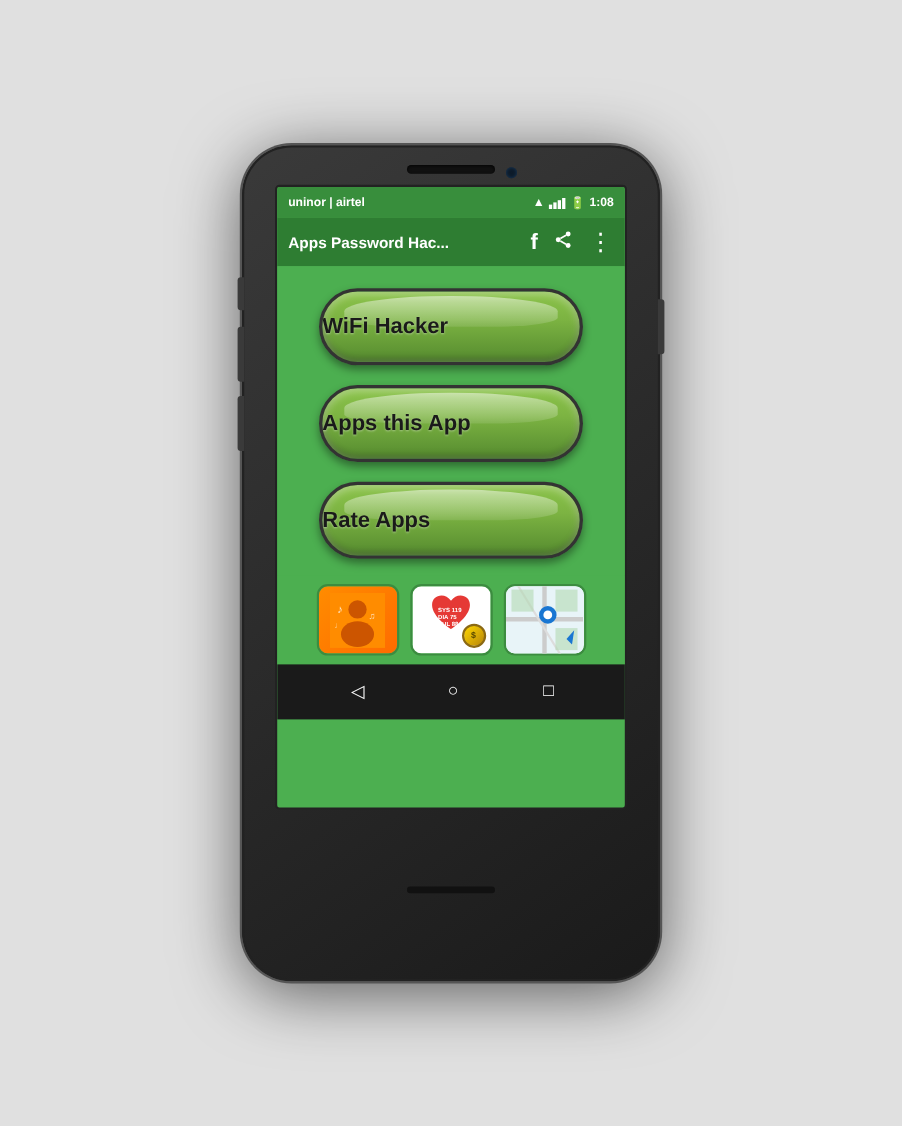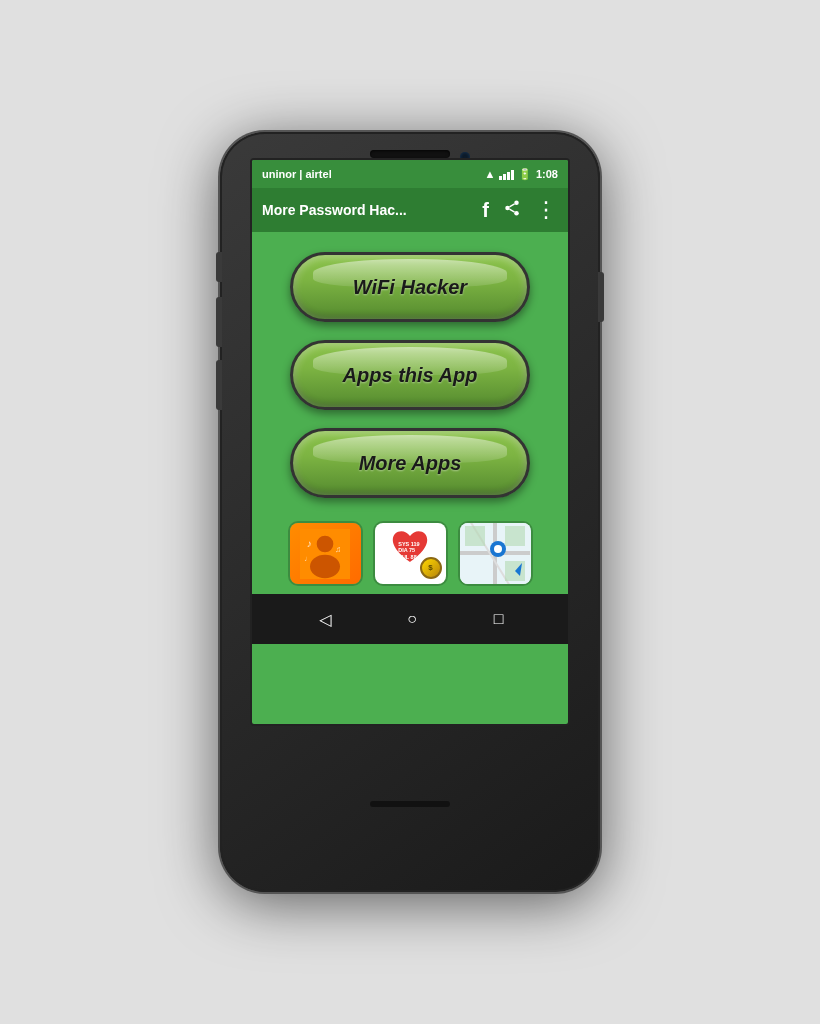--- a/index.html
+++ b/index.html
@@ -56,20 +56,21 @@
       transform: translateX(-50%);
       margin-left: 55px;
       box-shadow: inset 0 0 3px #1a3a5c;
     }
 
     
     .phone-screen {
       width: 320px;
       height: 568px;
       background: #4caf50;
+      margin-top: 10px;
       border-radius: 4px;
       overflow: hidden;
       position: relative;
       border: 2px solid #222;
     }
 
     
     .status-bar {
       width: 100%;
       height: 28px;
@@ -151,29 +152,28 @@
 
     
     .app-btn {
       width: 240px;
       height: 70px;
       background: linear-gradient(180deg, #8bc34a 0%, #7cb342 40%, #558b2f 100%);
       border-radius: 35px;
       border: 3px solid #333;
       display: flex;
       align-items: center;
-      justify-content: center;
+      justify-content: flex-start;
       cursor: pointer;
       box-shadow:
         inset 0 2px 8px rgba(255,255,255,0.4),
         inset 0 -3px 6px rgba(0,0,0,0.3),
         0 4px 8px rgba(0,0,0,0.4);
       position: relative;
       overflow: hidden;
-      font-style: italic;
     }
 
     .app-btn::before {
       content: '';
       position: absolute;
       top: 4px;
       left: 20px;
       right: 20px;
       height: 28px;
       background: linear-gradient(180deg, rgba(255,255,255,0.5), rgba(255,255,255,0.1));
@@ -353,21 +353,21 @@
               <span style="height:8px"></span>
               <span style="height:10px"></span>
             </div>
           </span>
           <span>🔋</span>
           <span>1:08</span>
         </div>
       </div>
 
       <div class="app-toolbar">
-        <span class="toolbar-title">More Password Hac...</span>
+        <span class="toolbar-title">Apps Password Hac...</span>
         <div class="toolbar-icons">
           <span class="toolbar-icon" style="font-weight:900; font-size:20px;">f</span>
           <span class="toolbar-icon">
             <svg width="18" height="18" viewBox="0 0 24 24" fill="white">
               <circle cx="18" cy="5" r="3"></circle>
                 <circle cx="6" cy="12" r="3"></circle>
                 <circle cx="18" cy="19" r="3"></circle>
               <line x1="8.59" y1="13.51" x2="15.42" y2="17.49" stroke="white" stroke-width="2"></line>
               <line x1="15.41" y1="6.51" x2="8.59" y2="10.49" stroke="white" stroke-width="2"></line>
             </svg>
@@ -380,21 +380,21 @@
 
         <div class="app-btn">
           <span class="app-btn-text">WiFi Hacker</span>
         </div>
 
         <div class="app-btn">
           <span class="app-btn-text">Apps this App</span>
         </div>
 
         <div class="app-btn">
-          <span class="app-btn-text">More Apps</span>
+          <span class="app-btn-text">Rate Apps</span>
         </div>
 
       </div>
 
       <div class="bottom-apps">
 
         <div class="app-icon">
           <div class="icon-music">
             <svg width="50" height="50" viewBox="0 0 60 60">
               <rect width="60" height="60" fill="#ff8c00"></rect>

